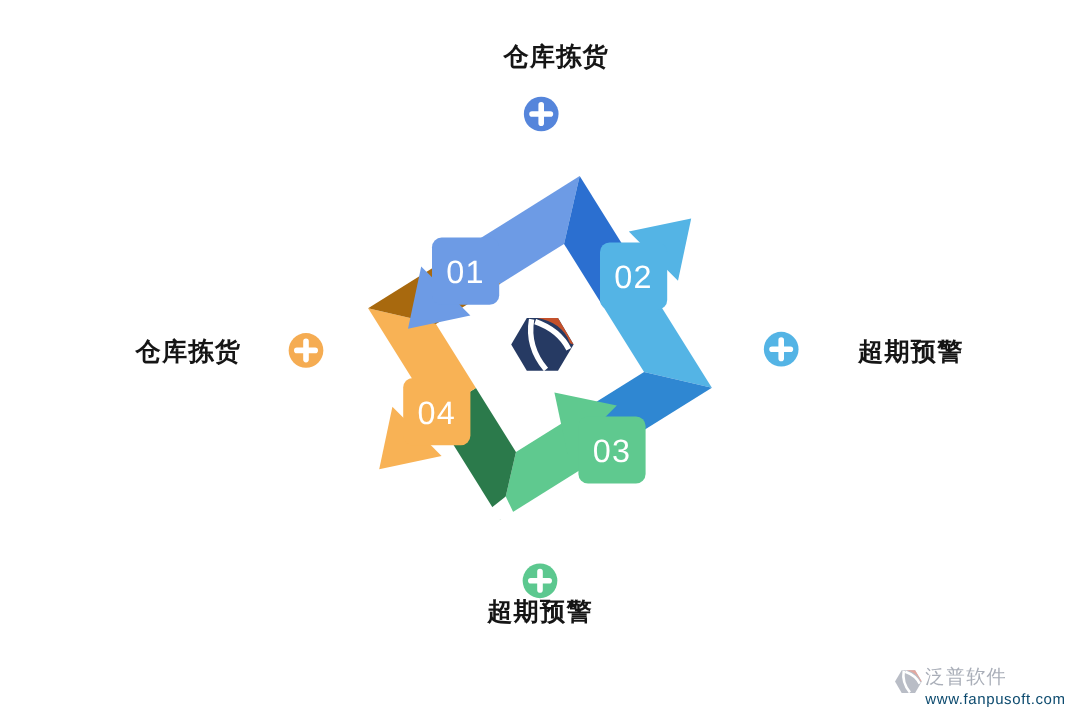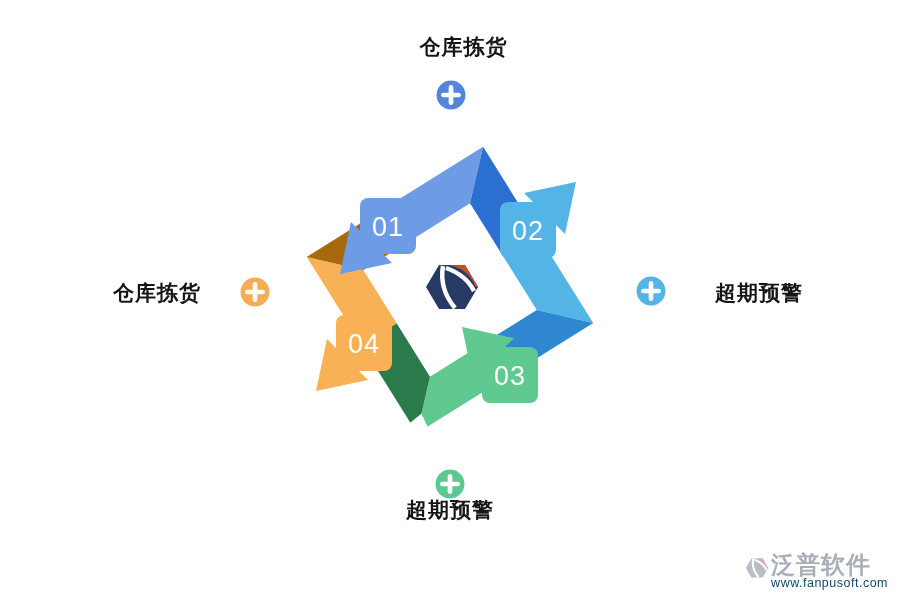--- a/index.html
+++ b/index.html
@@ -24,21 +24,21 @@
   .cycle-wrap{position:absolute;left:280px;top:123px;width:340px;height:340px;text-decoration:underline;}
   .num{
     font-family:"Liberation Sans","DejaVu Sans",sans-serif;
     font-size:27px;fill:#ffffff;letter-spacing:1px;
   }
   .watermark{
     position:absolute;right:12px;bottom:10px;display:flex;align-items:flex-start;
   }
   .wm-icon{margin-top:2px;}
   .wm-col{display:flex;flex-direction:column;margin-left:2px;}
-  .wm-brand{font-size:24px;font-weight:700;color:#A9AEB8;letter-spacing:1px;line-height:22px;}
+  .wm-brand{font-size:16px;font-weight:400;color:#A9AEB8;letter-spacing:1px;line-height:22px;}
   .wm-url{font-size:12.5px;color:#0c4a6e;letter-spacing:0.5px;line-height:14px;}
 </style>
 </head>
 <body>
 
 <div class="node-label label-top">仓库拣货</div>
 <svg class="plus-btn plus-top" viewBox="-20 -20 40 40">
   <circle cx="0" cy="0" r="17" fill="#5585DB"></circle>
   <path d="M-9 0H9M0 -9V9" stroke="#ffffff" stroke-width="5.5" stroke-linecap="round" fill="none"></path>
 </svg>

